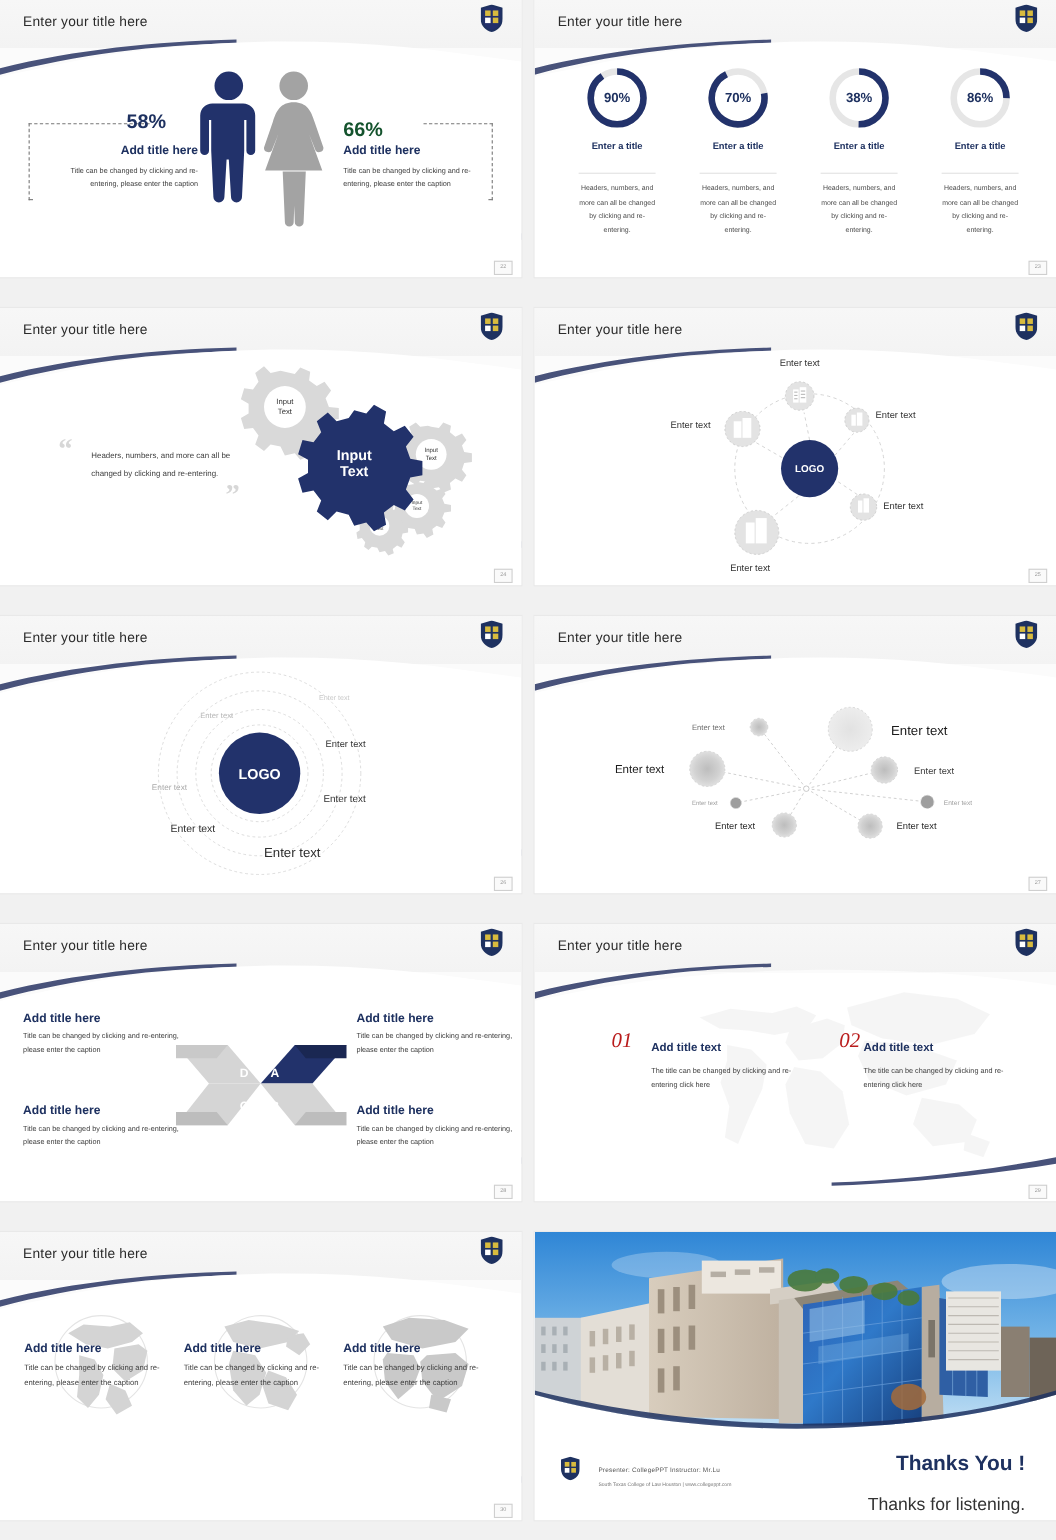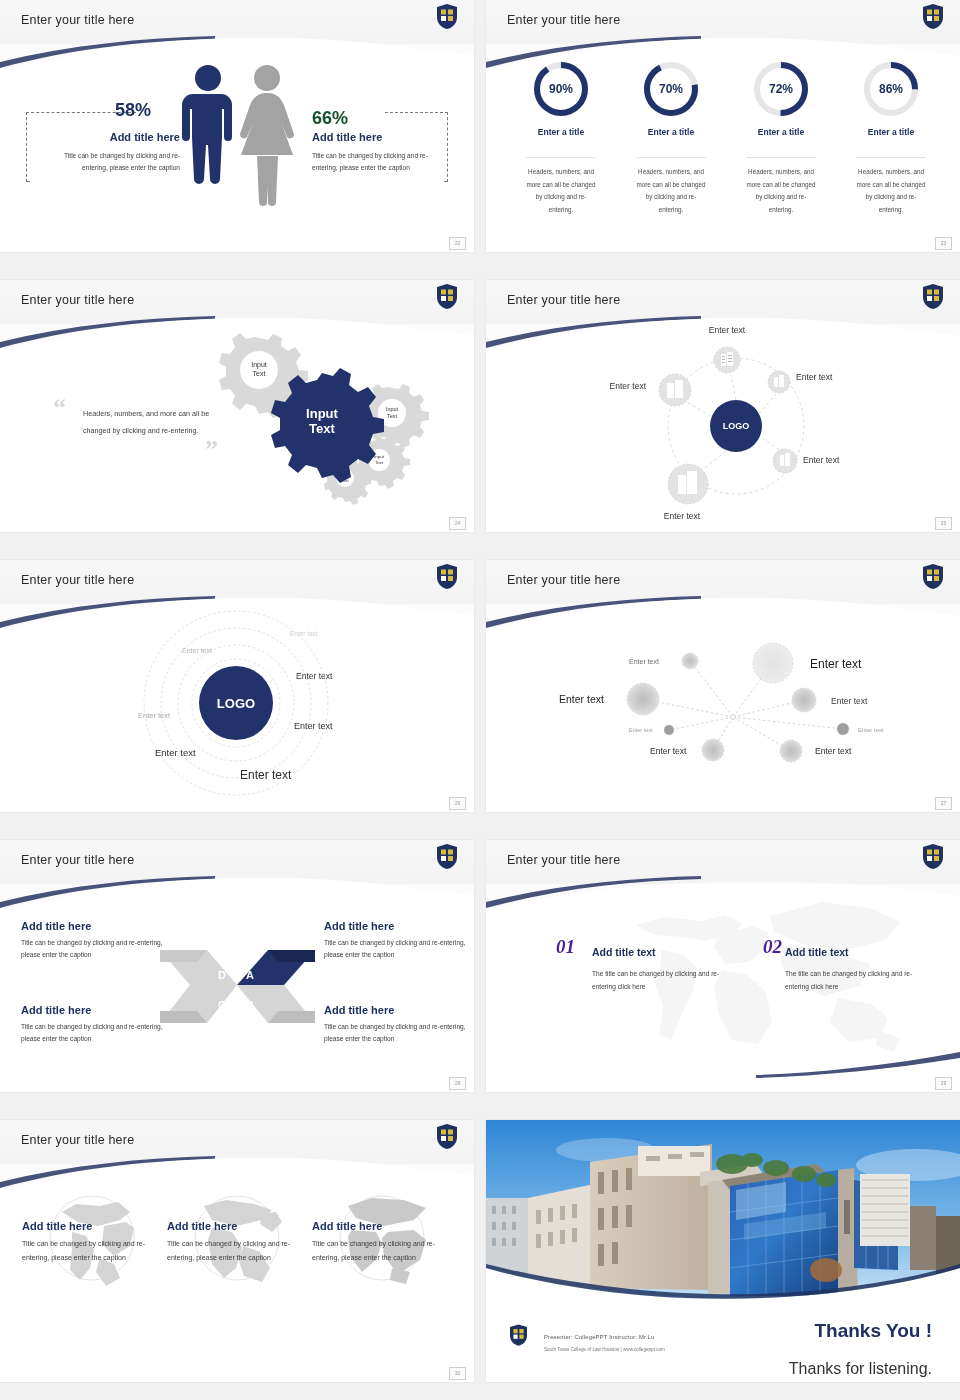--- a/index.html
+++ b/index.html
@@ -35,21 +35,21 @@
   
   .quote-mark{position:absolute;font-size:26px;color:#d7d7d7;font-family:"Liberation Serif",serif;font-weight:bold;}
   .s3-text{position:absolute;left:83px;top:126px;width:145px;font-size:7.2px;color:#3d3d3d;line-height:2.3;}
 
   
   .layer{position:absolute;left:0;top:0;width:100%;height:100%;}
 
   
   .s7-c{position:absolute;width:150px;}
   
-  .s8-num{position:absolute;font-size:19px;font-weight:bold;font-style:italic;color:#4c1d95;font-family:"Liberation Serif",serif;}
+  .s8-num{position:absolute;font-size:19px;font-weight:normal;font-style:italic;color:#b91c1c;font-family:"Liberation Serif",serif;}
   .s8-t{position:absolute;font-size:10.5px;font-weight:bold;color:#1e3160;}
   .s8-b{position:absolute;width:145px;font-size:6.6px;color:#3d3d3d;line-height:2;}
   
   .g-col{position:absolute;top:100px;width:125px;}
   .g-title{font-size:11px;font-weight:bold;color:#1e3160;margin-bottom:5px;}
   .g-body{font-size:7px;color:#3d3d3d;line-height:2;}
   
   .photo{position:absolute;left:0;top:0;width:100%;height:190px;overflow:hidden;}
   .th-big{position:absolute;right:28px;bottom:40px;font-size:19px;font-weight:bold;color:#1e3160;}
   .th-sub{position:absolute;right:28px;bottom:4px;font-size:16px;color:#333;}
@@ -145,21 +145,21 @@
         </div>
         <div class="dtitle">Enter a title</div>
         <div class="dbody">Headers, numbers, and more can all be changed by clicking and re-entering.</div>
       </div>
       <div class="dcol">
         <div class="ring">
           <svg viewBox="0 0 60 60">
               <circle cx="30" cy="30" r="24" fill="none" stroke="#e6e6e6" stroke-width="6"></circle>
               <circle cx="30" cy="30" r="24" fill="none" stroke="#22326b" stroke-width="6" stroke-dasharray="75.4 150.8" transform="rotate(-90 30 30)"></circle>
             </svg>
-          <div class="pct">72%</div>
+          <div class="pct">38%</div>
         </div>
         <div class="dtitle">Enter a title</div>
         <div class="dbody">Headers, numbers, and more can all be changed by clicking and re-entering.</div>
       </div>
       <div class="dcol">
         <div class="ring">
           <svg viewBox="0 0 60 60">
               <circle cx="30" cy="30" r="24" fill="none" stroke="#e6e6e6" stroke-width="6"></circle>
               <circle cx="30" cy="30" r="24" fill="none" stroke="#22326b" stroke-width="6" stroke-dasharray="37.7 150.8" transform="rotate(-90 30 30)"></circle>
             </svg>

